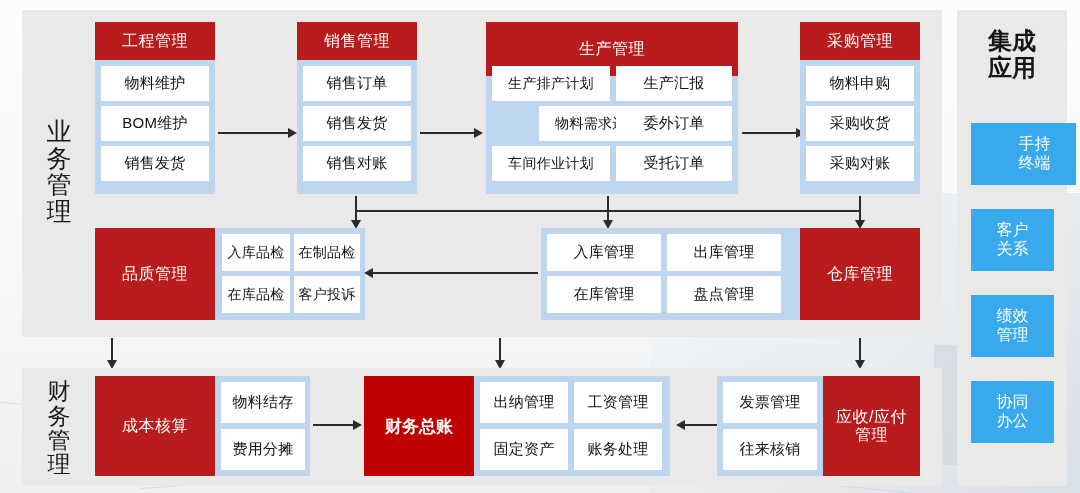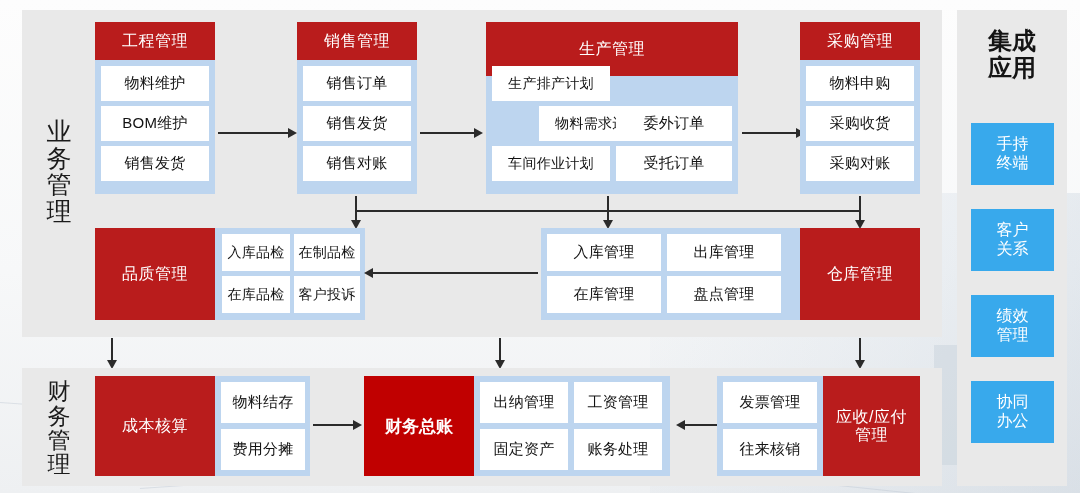--- a/index.html
+++ b/index.html
@@ -90,20 +90,21 @@
     <div class="card" style="left:6px;top:84px;width:108px;height:35px;">销售发货</div>
     <div class="card" style="left:6px;top:124px;width:108px;height:35px;">销售对账</div>
   </div>
 
   <div class="aline" style="left:420px;top:132px;width:56px;height:2px;"></div>
   <div class="ahead-r" style="left:474px;top:128px;"></div>
 
   <div class="group" style="left:486px;top:22px;width:252px;height:172px;">
     <div class="ghead" style="left:0;top:0;width:252px;height:54px;">生产管理</div>
     <div class="card" style="left:6px;top:44px;width:118px;height:35px;font-size:14px;">生产排产计划</div>
+    <div class="card" style="left:130px;top:44px;width:116px;height:35px;">生产汇报</div>
     <div class="card" style="left:24px;top:84px;width:118px;height:35px;font-size:14px;margin-left:29px;">物料需求运算</div>
     <div class="card" style="left:130px;top:84px;width:116px;height:35px;">委外订单</div>
     <div class="card" style="left:6px;top:124px;width:118px;height:35px;font-size:14px;">车间作业计划</div>
     <div class="card" style="left:130px;top:124px;width:116px;height:35px;">受托订单</div>
   </div>
 
   <div class="aline" style="left:742px;top:132px;width:56px;height:2px;"></div>
   <div class="ahead-r" style="left:796px;top:128px;"></div>
 
   <div class="group" style="left:800px;top:22px;width:120px;height:172px;">
@@ -180,18 +181,18 @@
   <div class="group" style="left:717px;top:376px;width:203px;height:100px;">
     <div class="card" style="left:6px;top:6px;width:94px;height:41px;">发票管理</div>
     <div class="card" style="left:6px;top:53px;width:94px;height:41px;">往来核销</div>
     <div class="ghead" style="left:106px;top:0;width:97px;height:100px;padding:12px 8px;">应收/应付<br>管理</div>
   </div>
 
   <div class="sidebar" style="left:957px;top:10px;width:110px;height:476px;"></div>
 
   <div class="sb-title" style="left:962px;top:28px;width:100px;">集成<br>应用</div>
 
-  <div class="sb-item" style="left:971px;top:123px;width:83px;height:62px;">手持<br>终端</div>
+  <div class="sb-item" style="left:971px;top:123px;width:83px;height:62px;padding-left:22px;">手持<br>终端</div>
   <div class="sb-item" style="left:971px;top:209px;width:83px;height:62px;">客户<br>关系</div>
   <div class="sb-item" style="left:971px;top:295px;width:83px;height:62px;">绩效<br>管理</div>
   <div class="sb-item" style="left:971px;top:381px;width:83px;height:62px;">协同<br>办公</div>
 
 </div>
 
 </body></html>

